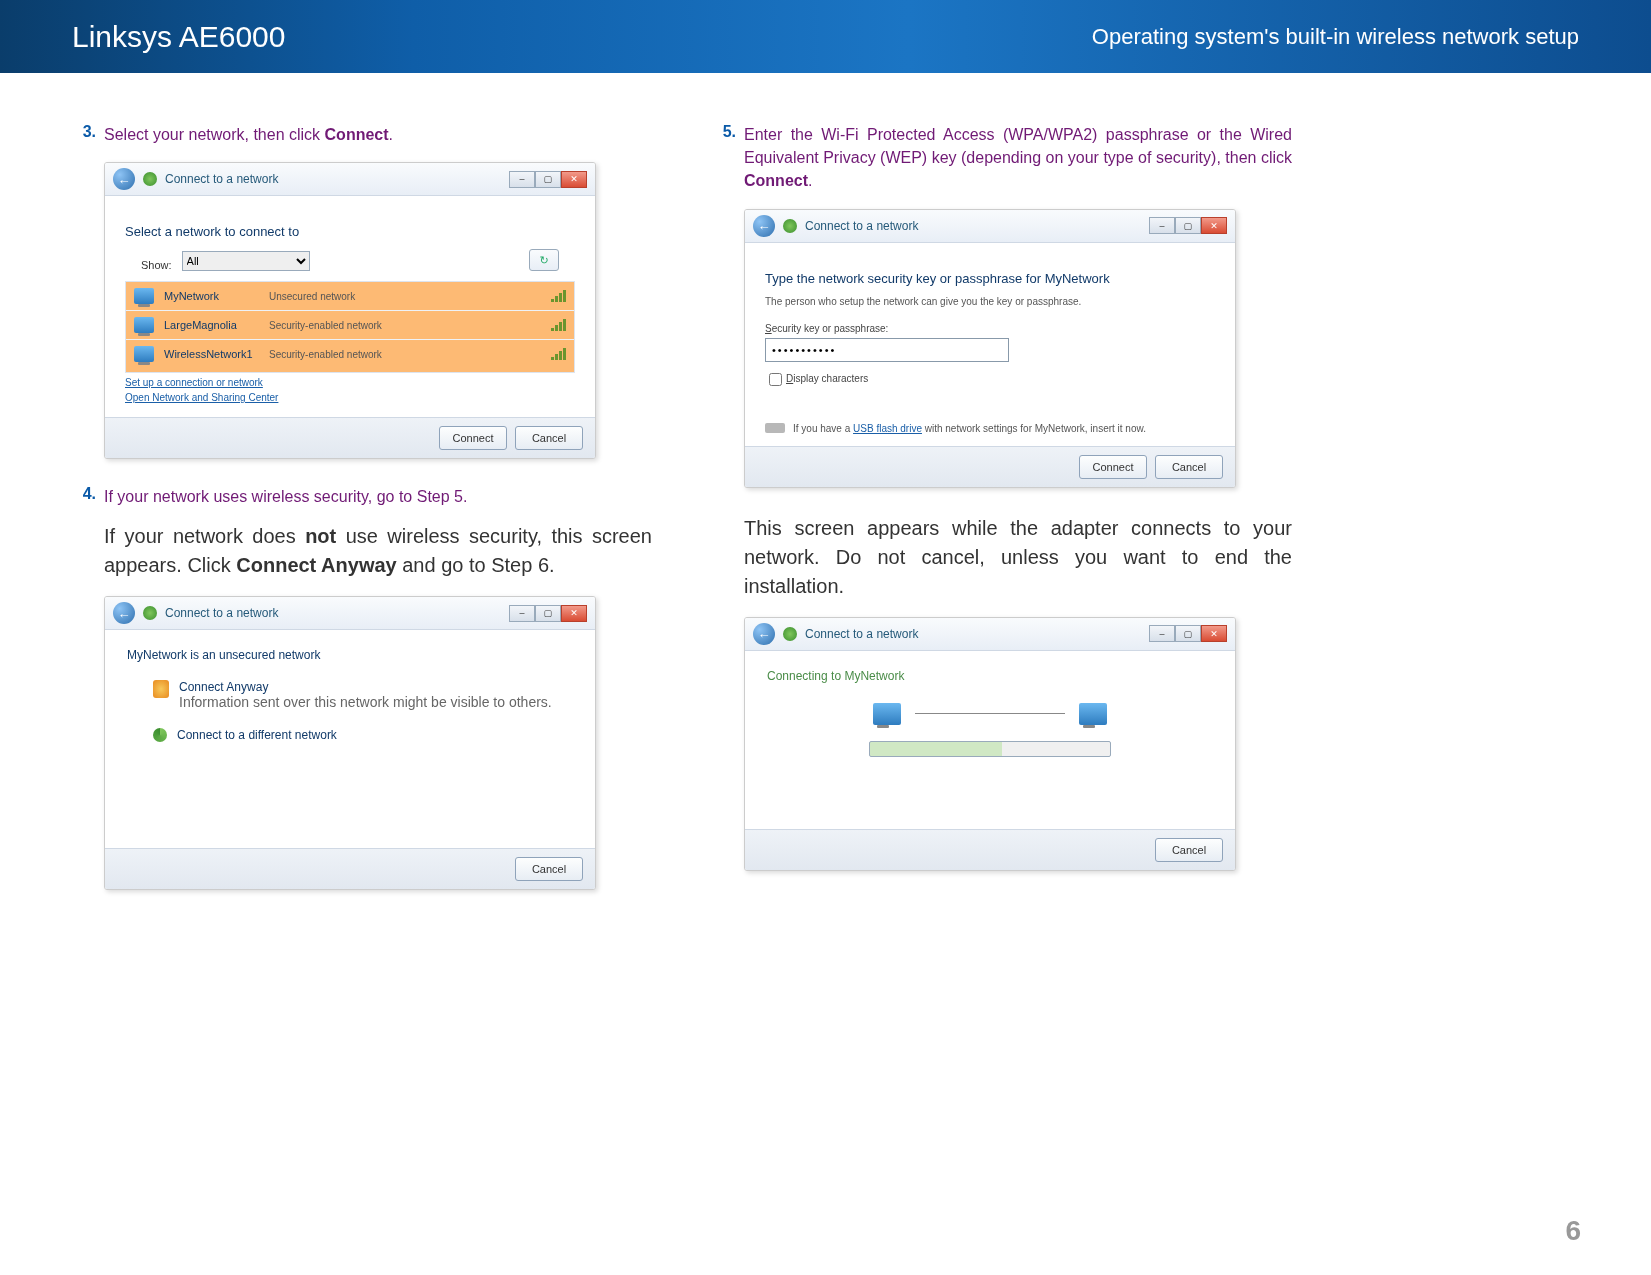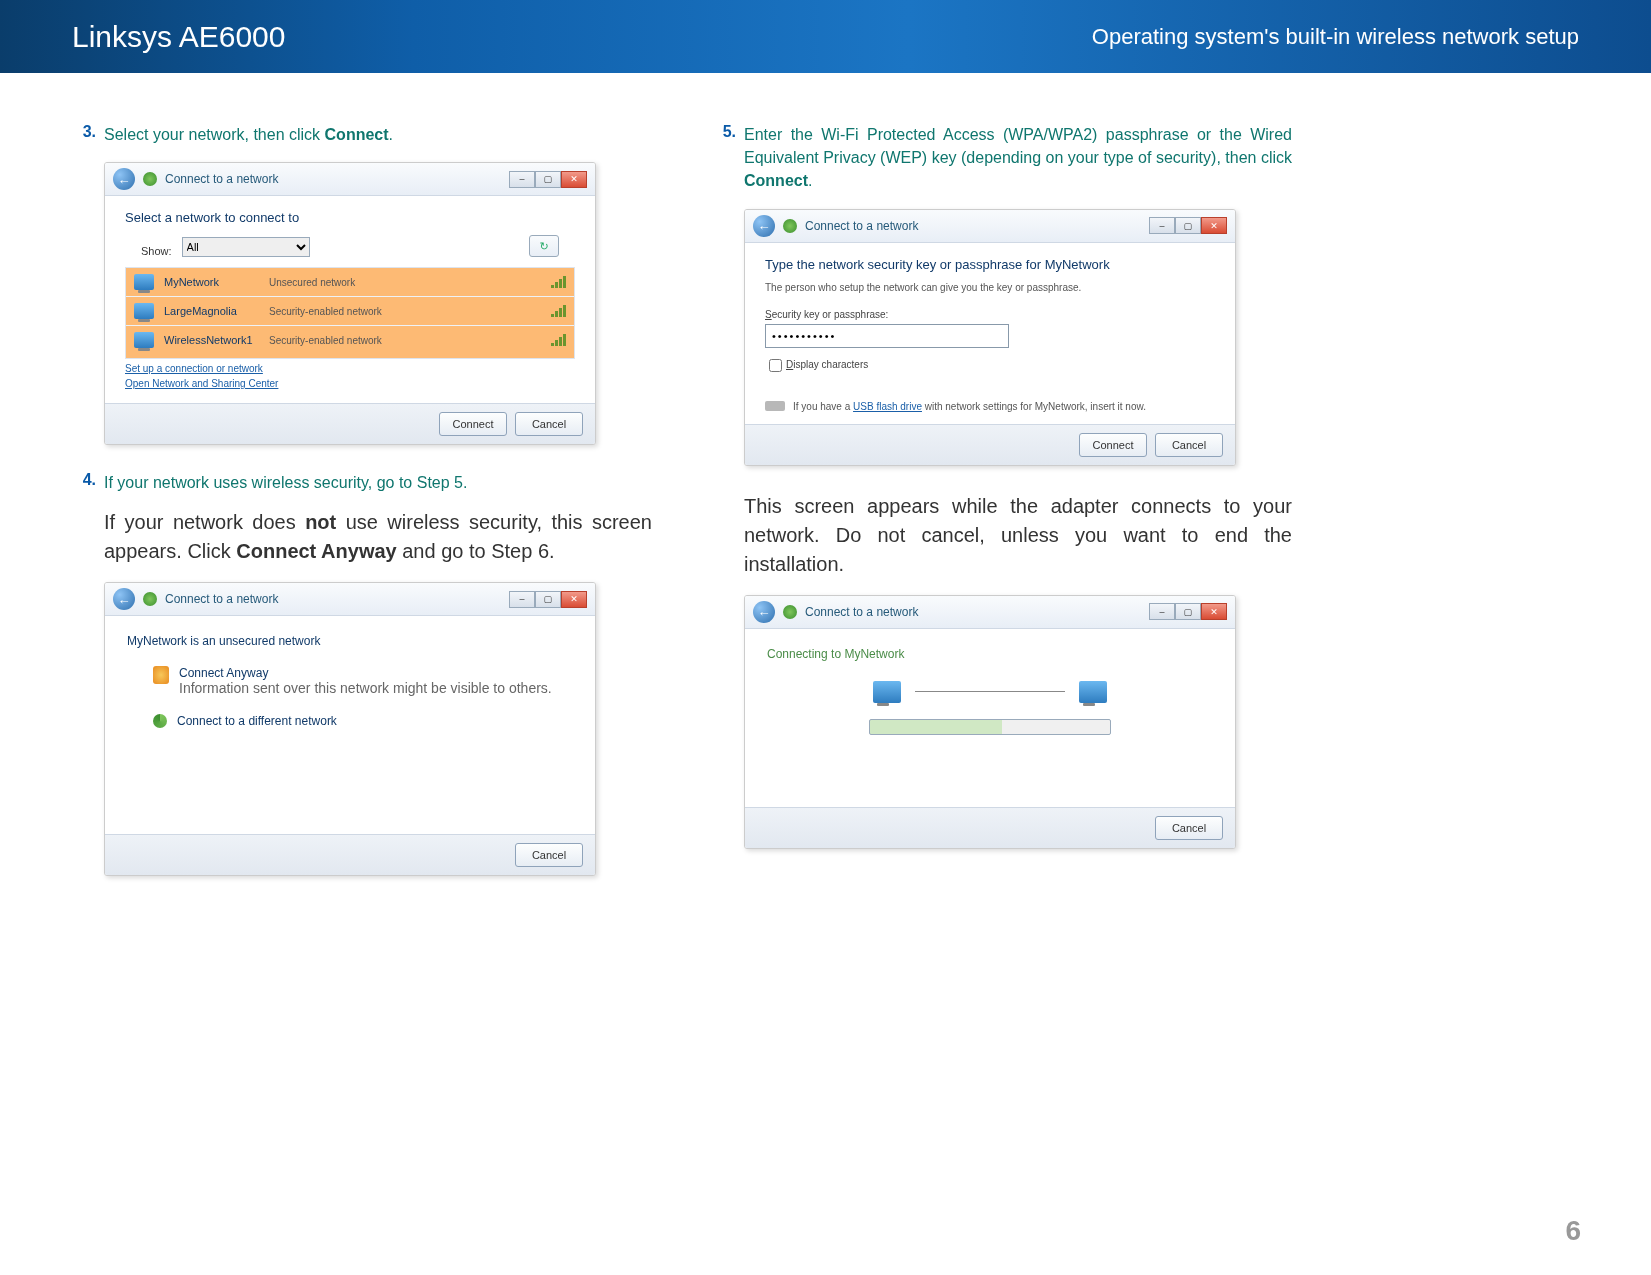--- a/index.html
+++ b/index.html
@@ -5,32 +5,32 @@
   body{margin:0;background:#f5f5f5;font-family:"Segoe UI",Tahoma,sans-serif;color:#333}
   .page{width:1651px;height:1275px;background:#fff;position:relative;overflow:hidden;margin:0 auto}
   .hdr{height:73px;background:linear-gradient(90deg,#0a3d6b 0%,#0f5ea8 25%,#1b75c4 55%,#0d4d8f 100%);color:#fff;display:flex;align-items:center;padding:0 72px 0 72px}
   .hdr-left{font-size:30px;flex:0 0 auto}
   .hdr-right{margin-left:auto;font-size:22px}
   .content{display:flex;padding:50px 72px 0;gap:0}
   .col{width:580px;padding-right:30px}
   .col.right{padding-left:30px;padding-right:0;border-left:0}
   .step-item{display:flex;margin-bottom:14px}
   .step-num{width:24px;flex:0 0 24px;text-align:right;font-weight:700;color:#0a5aa8;margin-right:8px;font-size:16px}
-  .step-txt{flex:1;font-size:16px;line-height:1.45;color:#0f766e;text-align:justify}
+  .step-txt{flex:1;font-size:16px;line-height:1.45;color:#701a75;text-align:justify}
   .step-txt b{font-weight:700}
   .follow{margin-left:32px;font-size:20px;line-height:1.45;text-align:justify;margin-bottom:14px}
   .shot{margin:16px 0 26px 32px;border:1px solid #ccc;border-radius:3px;box-shadow:2px 2px 5px rgba(0,0,0,.15);background:#fff;width:490px;overflow:hidden;font-size:11px}
   .win-title{background:linear-gradient(#f9fbfd,#e8eef6);border-bottom:1px solid #cfd8e4;padding:5px 8px;display:flex;align-items:center;gap:8px}
   .win-back{width:22px;height:22px;border-radius:50%;background:radial-gradient(circle at 30% 30%,#8ec4f5,#2e6fae);display:flex;align-items:center;justify-content:center;color:#fff;font-size:13px}
   .win-globe{width:14px;height:14px;border-radius:50%;background:radial-gradient(circle,#7fc65c,#3a8e2e)}
   .win-label{color:#265a7a;font-size:12px}
   .win-ctrls{margin-left:auto;display:flex;gap:0}
   .wc{width:24px;height:15px;border:1px solid #9ab;font-size:9px;display:flex;align-items:center;justify-content:center;background:linear-gradient(#f2f5f9,#d8e0ea)}
   .wc.close{background:linear-gradient(#f29a8a,#d94c34);color:#fff;border-color:#b8402c}
-  .win-body{padding:14px 20px 12px;background:#fff}
+  .win-body{padding:28px 20px 12px;background:#fff}
   .win-h{color:#113a69;font-size:13px;margin-bottom:10px}
   .win-sub{color:#555;font-size:10px;margin-bottom:16px}
   .show-row{display:flex;align-items:flex-end;font-size:11px;color:#333;margin:8px 16px 10px}
   .show-row select{margin-left:10px;width:128px;height:20px;font-size:11px;border:1px solid #9ab}
   .refresh-btn{margin-left:auto;width:28px;height:20px;border:1px solid #9ab;border-radius:3px;background:linear-gradient(#f9fbfd,#e8eef6);font-size:11px;color:#2a6;display:flex;align-items:center;justify-content:center}
   .net-list{border:1px solid #dde4ee;min-height:90px;background:#fdba74}
   .net-item{display:flex;align-items:center;padding:6px 8px;border-bottom:1px solid #eef2f7;gap:10px}
   .net-item:last-child{border-bottom:0}
   .pc-icon{width:20px;height:16px;background:linear-gradient(#6bb8f0,#2e7cbf);border-radius:2px;position:relative}
   .pc-icon::after{content:"";position:absolute;bottom:-3px;left:4px;width:12px;height:3px;background:#888;border-radius:1px}
@@ -39,21 +39,21 @@
   .sig{margin-left:auto;display:flex;align-items:flex-end;gap:1px;height:12px}
   .sig span{width:3px;background:#6a952e;display:block}
   .sig span:nth-child(1){height:3px}.sig span:nth-child(2){height:6px}.sig span:nth-child(3){height:9px}.sig span:nth-child(4){height:12px}
   .links{margin-top:2px;font-size:10px}
   .links a{color:#1a5fa8;text-decoration:underline;display:block;line-height:1.5}
   .win-foot{background:linear-gradient(#eef2f7,#e2e8f0);border-top:1px solid #cfd8e4;padding:8px 12px;display:flex;justify-content:flex-end;gap:8px}
   .btn{min-width:66px;height:22px;border:1px solid #8fa3ba;border-radius:3px;background:linear-gradient(#fdfefe,#e7edf4);font-size:11px;color:#333;display:flex;align-items:center;justify-content:center}
   .sec-input{border:1px solid #89a;width:230px;height:22px;padding:0 6px;letter-spacing:2px;font-size:11px}
   .chk-row{margin-top:8px;font-size:10px;color:#444}
   .chk-row input{margin-right:4px;vertical-align:middle}
-  .usb-row{display:flex;align-items:flex-start;gap:8px;margin-top:26px;font-size:10px;color:#555}
+  .usb-row{display:flex;align-items:flex-start;gap:8px;margin-top:34px;font-size:10px;color:#555}
   .usb-icon{width:20px;height:10px;background:#b8b8b8;border-radius:2px}
   .usb-row a{color:#1a5fa8;text-decoration:underline}
   .unsec-body{padding:18px 22px 88px}
   .unsec-h{color:#113a69;font-size:12px;margin-bottom:18px}
   .opt{display:flex;align-items:flex-start;gap:10px;margin:10px 0 18px;padding-left:26px}
   .shield{width:16px;height:18px;background:radial-gradient(#f7c85a,#e88a1f);border-radius:3px;flex:0 0 16px}
   .arrow{width:14px;height:14px;background:conic-gradient(#7fc65c,#3a8e2e);border-radius:50%;flex:0 0 14px}
   .opt-t{color:#113a69;font-size:12px}
   .opt-s{color:#666;font-size:14px}
   .connecting-body{padding:18px 22px 60px}

